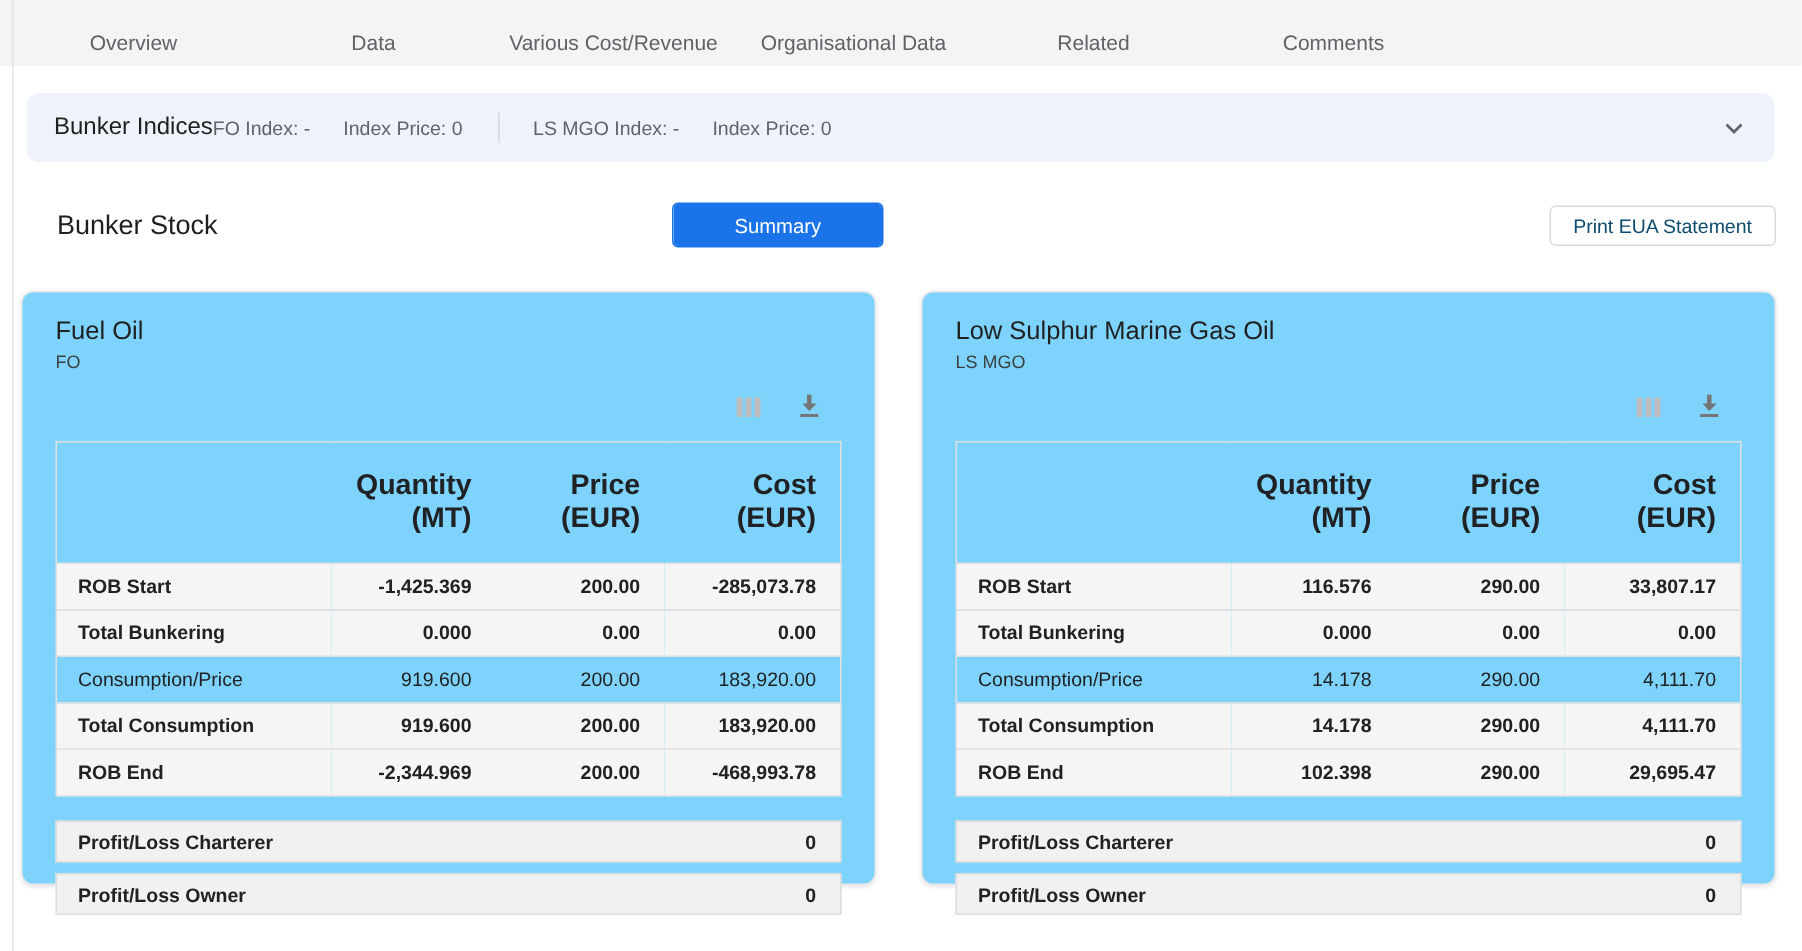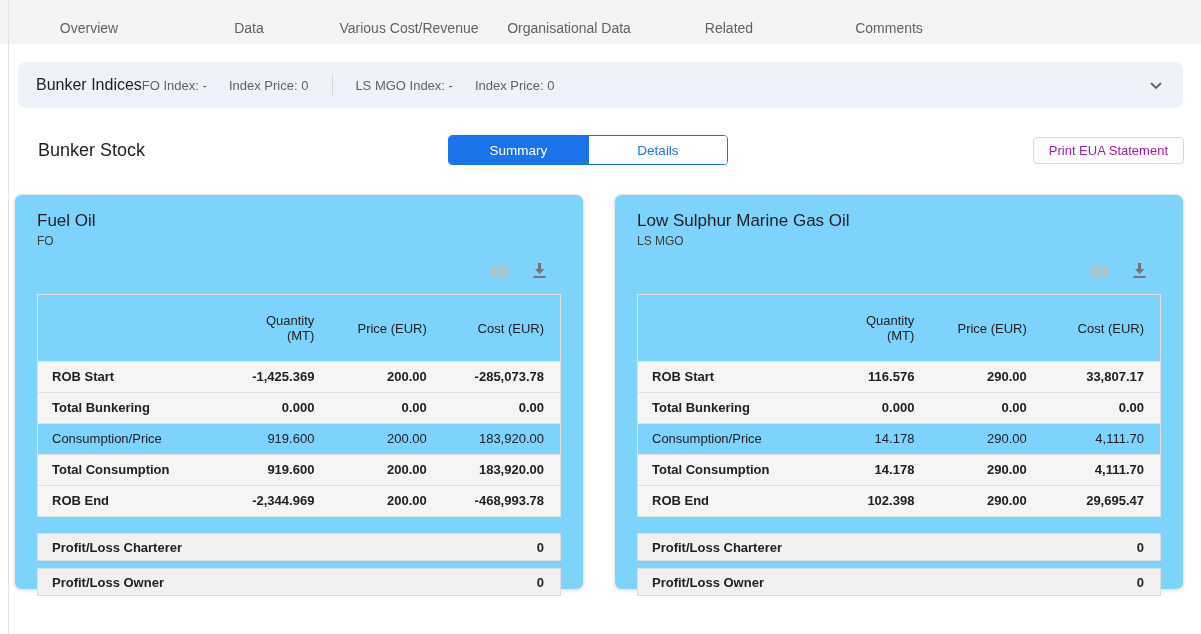--- a/index.html
+++ b/index.html
@@ -31,38 +31,38 @@
   .stockbar { position: relative; display: flex; align-items: center;
     margin: 26px 17px 0 18px; height: 32px; }
   .page-title { font-size: 18px; font-weight: 400; color: #1f1f1f; margin-left: 20px; }
   .toggle { position: absolute; left: 430px; top: 1px; display: flex; height: 30px;
     border: 1px solid #1a73e8; border-radius: 4px; overflow: hidden; background: #fff; }
   .tg { width: 139px; border: none; background: #fff; color: #1a73e8;
     font-family: inherit; font-size: 13.5px; cursor: pointer; }
   .tg + .tg { border-left: 1px solid #1a73e8; }
   .tg.sel { background: #1a73e8; color: #fff; }
   .print-btn { margin-left: auto; height: 27px; padding: 0 15px; background: #fff;
-    border: 1px solid #d7dbe0; border-radius: 4px; color: #a21caf;
+    border: 1px solid #d7dbe0; border-radius: 4px; color: #0c4a6e;
     font-family: inherit; font-size: 13px; cursor: pointer; }
 
   
   .cards { display: flex; gap: 30px; margin: 28px 17px 0 14px; }
   .card { flex: 1; background: #7dd3fc; border: 1px solid #e8e8e8; border-radius: 8px;
     box-shadow: 0 1px 3px rgba(60,64,67,.15); padding: 16px 22px 18px; height: 396px; }
   .card-title { font-size: 17px; font-weight: 400; color: #1f1f1f; }
   .card-sub { font-size: 12px; color: #3c4043; margin-top: 3px; }
   .icon-row { display: flex; justify-content: flex-end; align-items: center;
     gap: 24px; margin: 15px 14px 15px 0; height: 16px; }
   .icon-btn { display: flex; align-items: center; cursor: pointer; }
 
   table { width: 100%; border-collapse: collapse; border: 1px solid #e0e0e0;
     font-size: 13px; color: #202124; table-layout: fixed; }
   col.c-lbl { width: 35%; } col.c-qty { width: 21%; }
   col.c-prc { width: 21.5%; } col.c-cst { width: 22.5%; }
-  thead th { font-weight: 400; text-align: right; padding: 18px 16px; font-size: 13px; }
+  thead th { font-weight: 700; text-align: right; padding: 18px 16px; font-size: 19px; }
   thead th.lbl { text-align: left; }
   tbody td { padding: 8px 16px; text-align: right; border-top: 1px solid #e0e0e0;
     line-height: 14px; }
   tbody td.lbl { text-align: left; padding-left: 14px; }
   tr.strong { background: #f5f5f5; font-weight: 700; }
 
   .pl-box { display: flex; justify-content: space-between; align-items: center;
     height: 28px; background: #f1f1f1; border: 1px solid #dcdcdc; margin-top: 7px;
     padding: 0 16px 0 14px; font-weight: 700; font-size: 13px; }
   .pl-box.first { margin-top: 16px; }
@@ -92,21 +92,20 @@
     <svg width="18" height="18" viewBox="0 0 18 18">
         <polyline points="4,7 9,12 14,7" fill="none" stroke="#5f6368" stroke-width="1.8"></polyline>
       </svg>
   </span>
 </section>
 
 <section class="stockbar">
   <span class="page-title">Bunker Stock</span>
   <div class="toggle">
     <button class="tg sel">Summary</button>
-    <button class="tg">Details</button>
   </div>
   <button class="print-btn">Print EUA Statement</button>
 </section>
 
 <main class="cards">
 
   <article class="card">
     <div class="card-title">Fuel Oil</div>
     <div class="card-sub">FO</div>
     <div class="icon-row">

